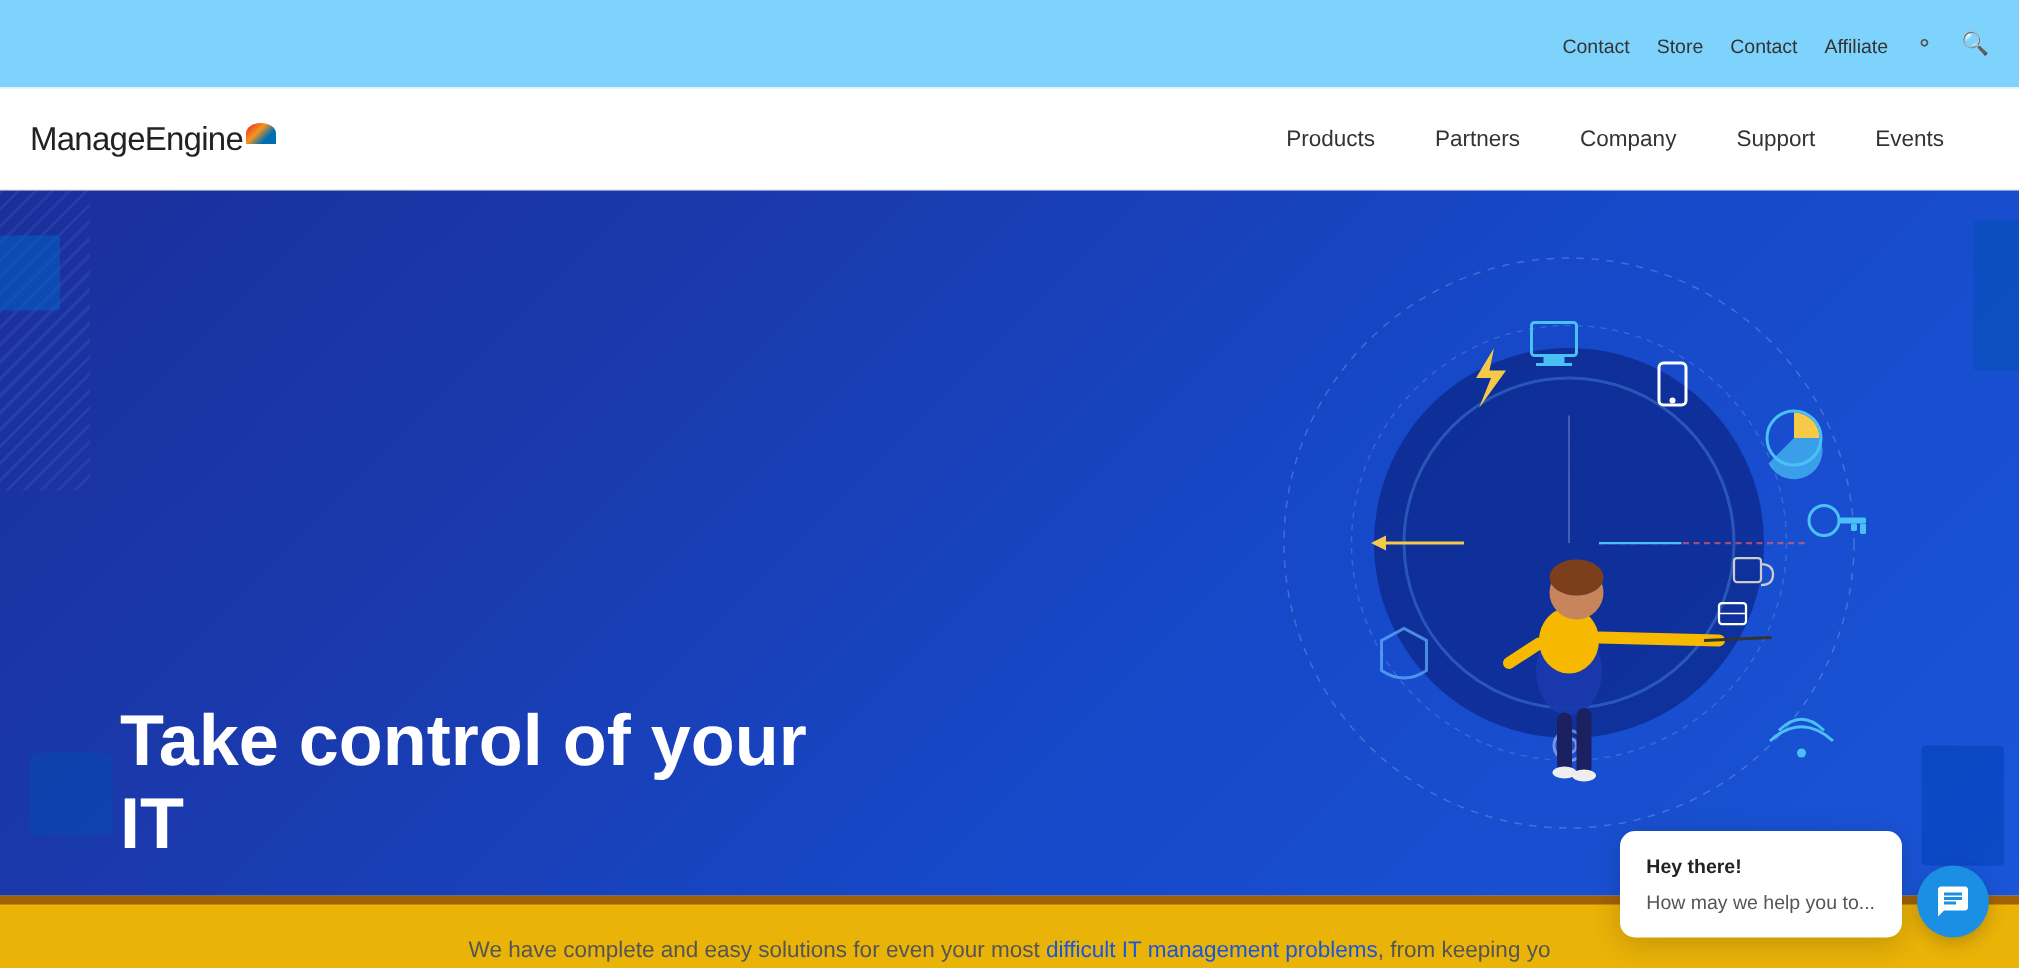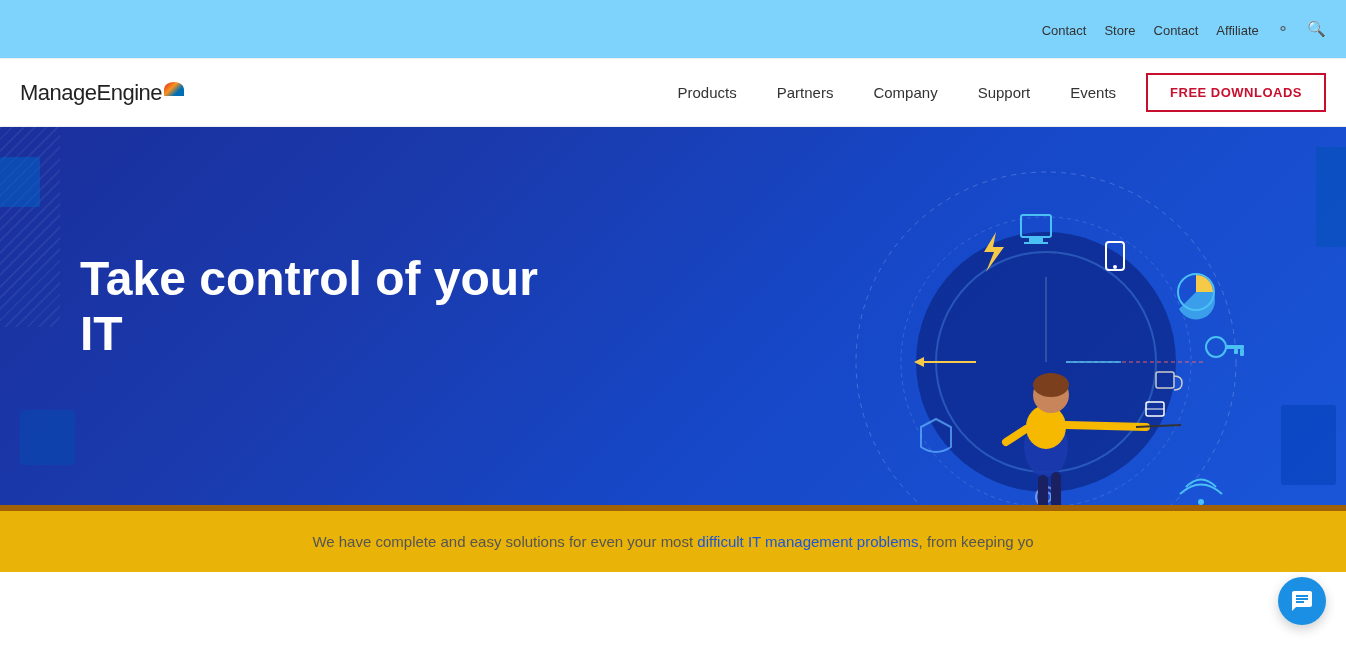--- a/index.html
+++ b/index.html
@@ -86,25 +86,25 @@
       font-weight: bold;
       letter-spacing: 0.5px;
       cursor: pointer;
       text-transform: uppercase;
     }
 
     
     .hero {
       background: linear-gradient(135deg, #1a2f9c 0%, #1a3aad 30%, #1648c8 60%, #1a55d8 100%);
       width: 100%;
-      height: 378px;
+      height: 470px;
       position: relative;
       overflow: hidden;
       display: flex;
-      align-items: center;
+      align-items: flex-end;
     }
     .hero-bg-decor {
       position: absolute;
       top: 0; left: 0; right: 0; bottom: 0;
       pointer-events: none;
     }
     
     .hero-bg-decor::before {
       content: '';
       position: absolute;
@@ -268,21 +268,20 @@
     <span class="logo-text">ManageEngine</span>
     <span class="logo-arc"></span>
   </a>
   <ul class="nav-links">
     <li><a>Products</a></li>
     <li><a>Partners</a></li>
     <li><a>Company</a></li>
     <li><a>Support</a></li>
     <li><a>Events</a></li>
   </ul>
-  <button class="btn-free-downloads">FREE DOWNLOADS</button>
 </nav>
 
 <section class="hero">
 
   <div class="hero-bg-decor">
     <div class="decor-box-tl"></div>
     <div class="decor-box-bl"></div>
     <div class="decor-box-tr"></div>
     <div class="decor-box-br"></div>
   </div>
@@ -366,18 +365,22 @@
   </div>
 </section>
 
 <div class="bottom-teaser">
   <span>
     We have complete and easy solutions for even your most <span class="highlight">difficult IT management problems</span>, from keeping yo
   </span>
 </div>
 
 <div class="chat-widget">
+  <div class="chat-bubble">
+    <div class="chat-bubble-title">Hey there!</div>
+    <div class="chat-bubble-sub">How may we help you to...</div>
+  </div>
   <button class="chat-button">
     <svg viewBox="0 0 24 24">
       <path d="M20 2H4C2.9 2 2 2.9 2 4v18l4-4h14c1.1 0 2-.9 2-2V4c0-1.1-.9-2-2-2zM6 9h12v2H6V9zm8 5H6v-2h8v2zm4-6H6V6h12v2z"></path>
     </svg>
   </button>
 </div>
 
 </body></html>

